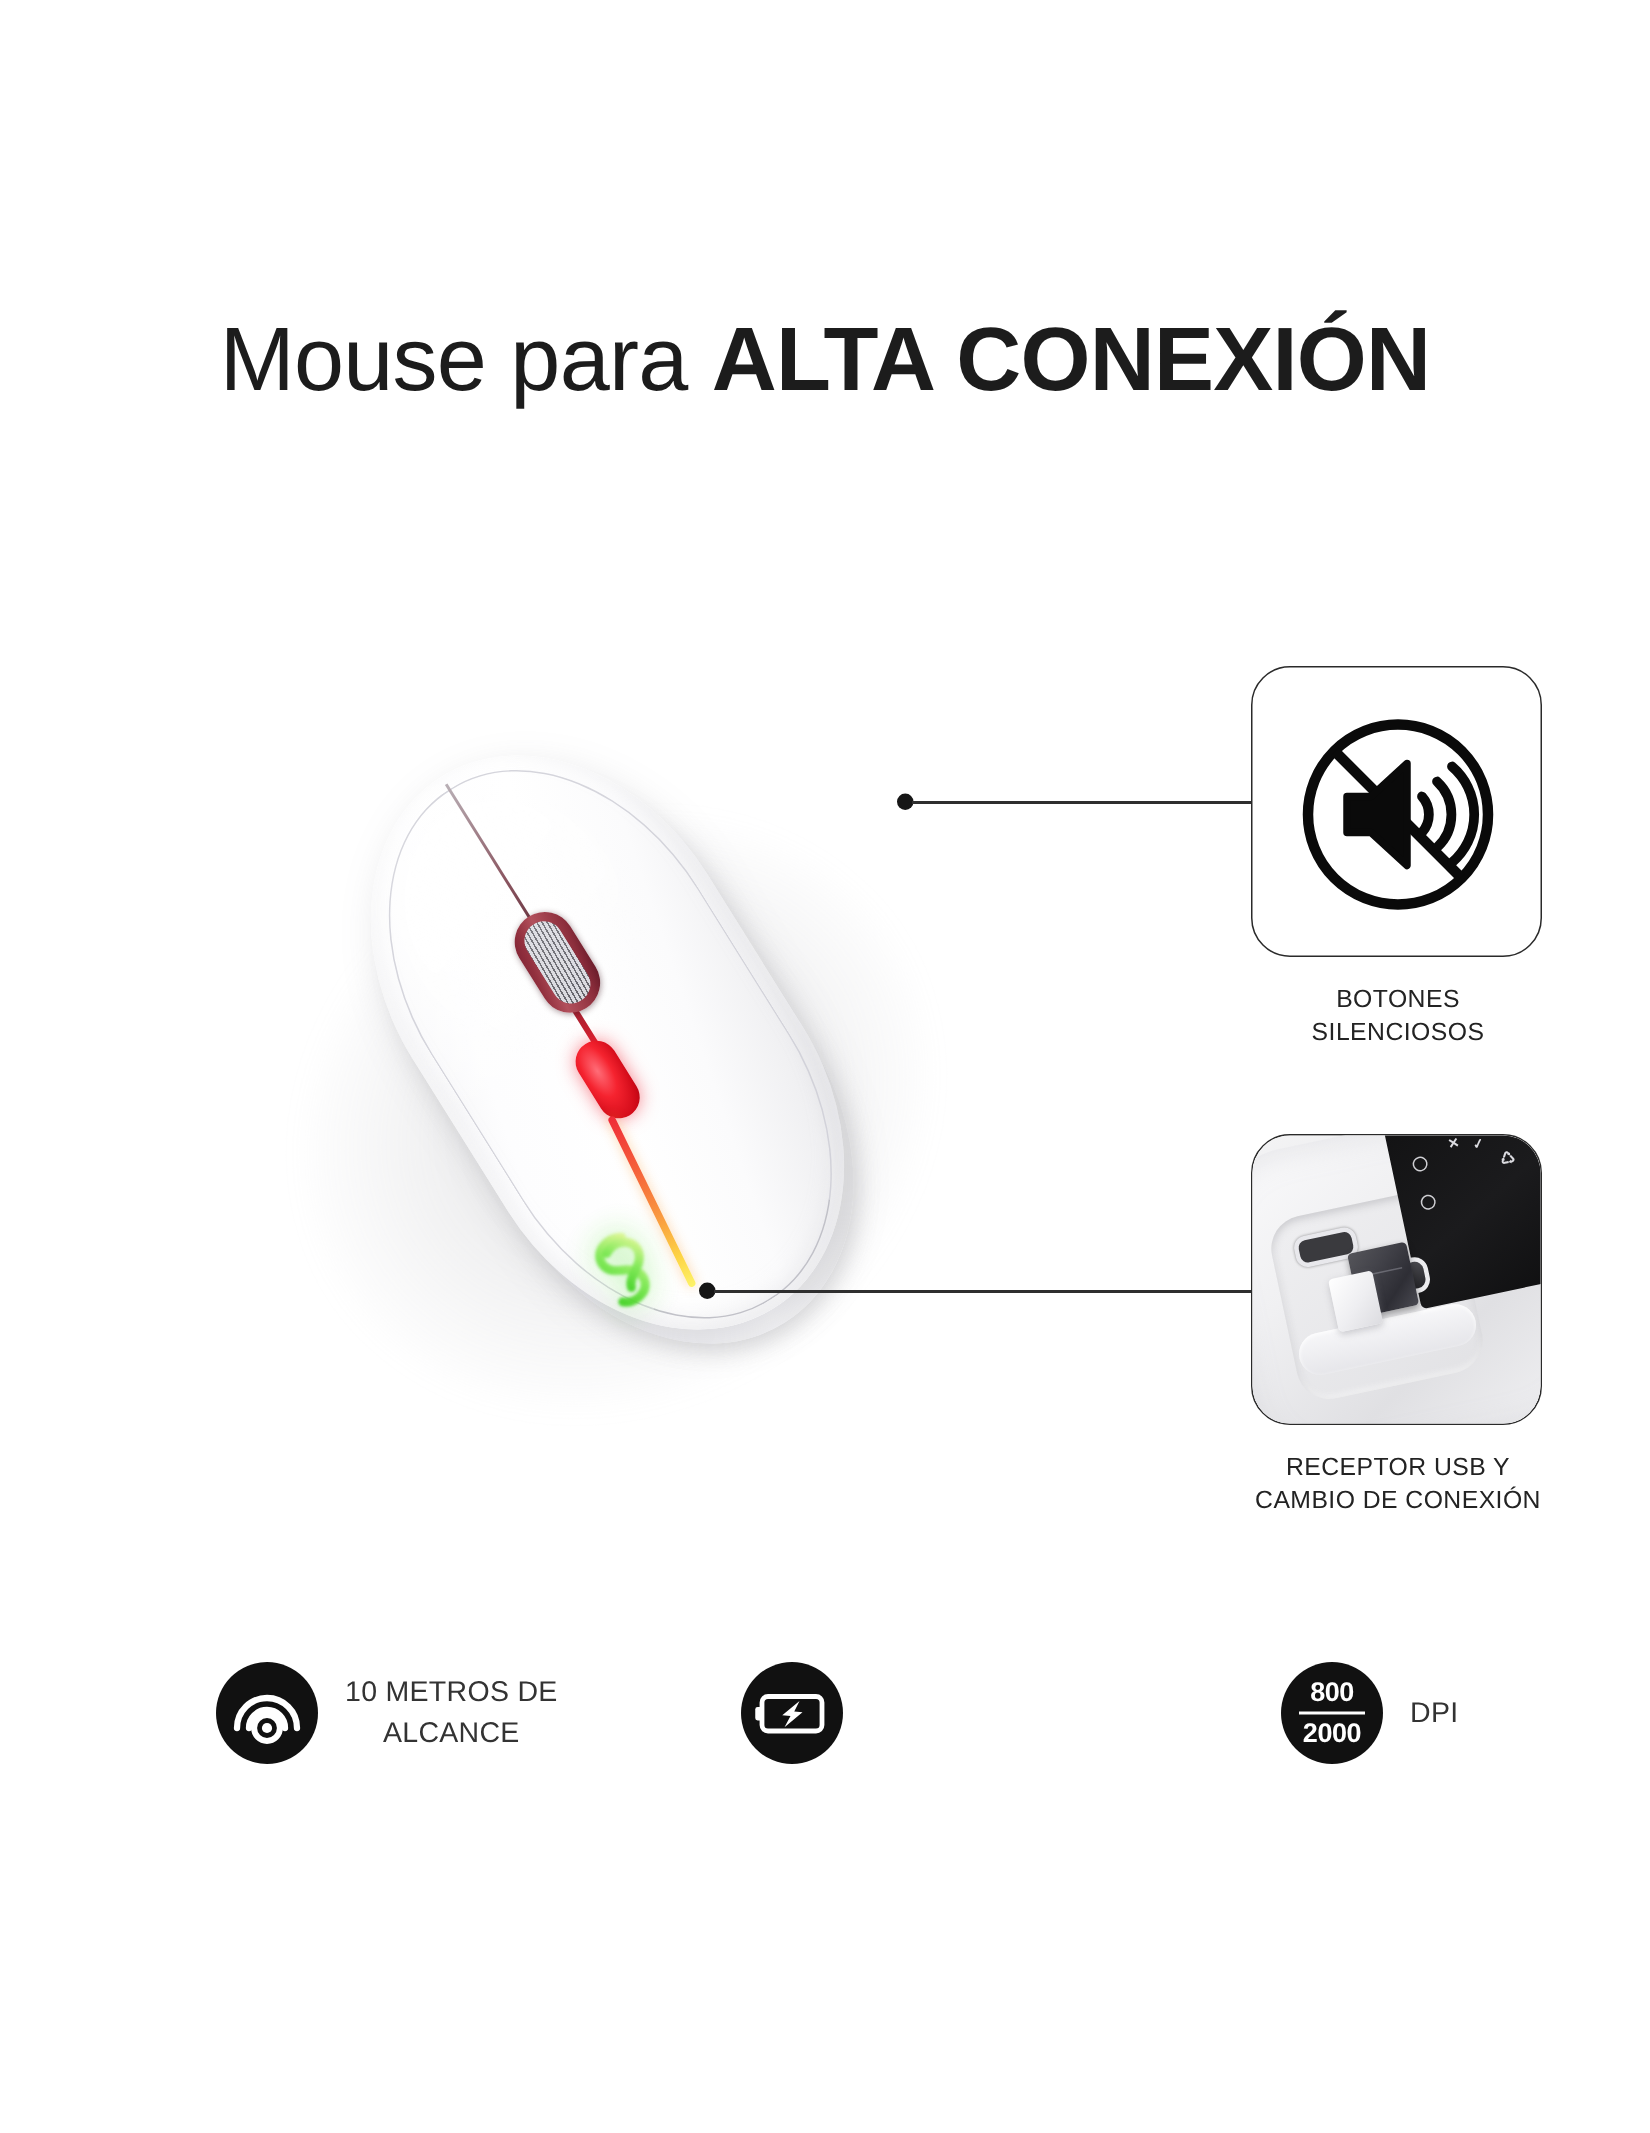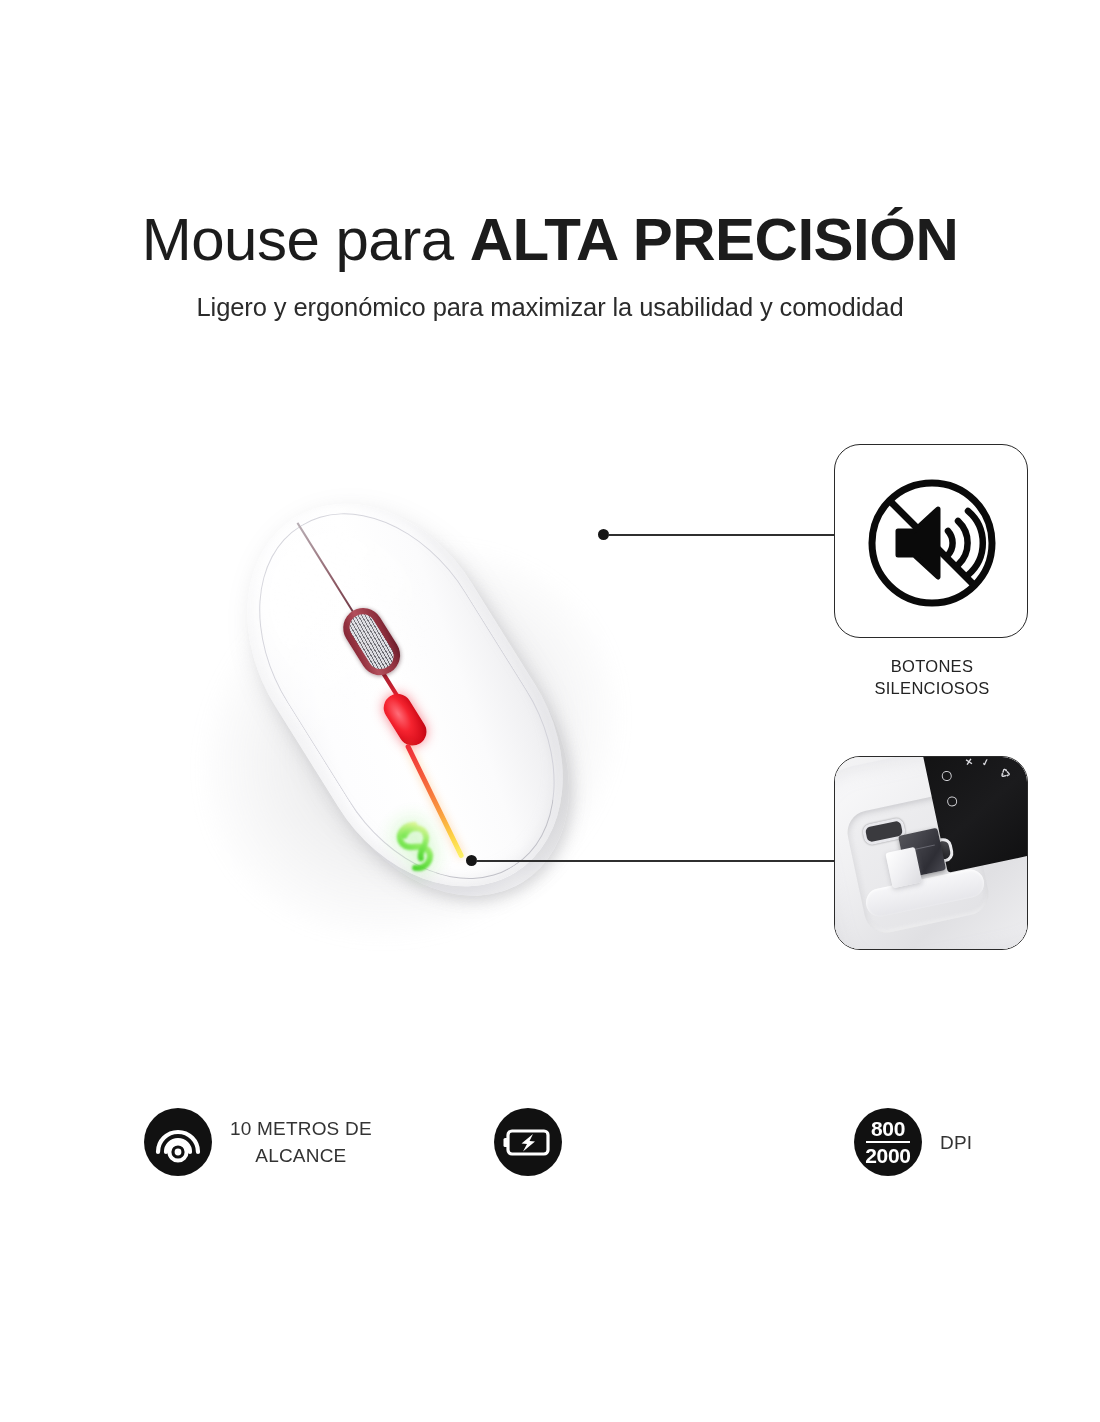--- a/index.html
+++ b/index.html
@@ -435,39 +435,38 @@
   
   #dpi-badge {
     display: flex;
     flex-direction: column;
     align-items: center;
     justify-content: center;
   }
   #dpi-badge .num {
     color: #ffffff;
     font-weight: 700;
-    font-size: 21px;
+    font-size: 18px;
     line-height: 23px;
     letter-spacing: -0.3px;
   }
   #dpi-badge .rule {
     width: 44px;
     height: 2.6px;
     background: #ffffff;
     margin: 1px 0;
   }
 </style>
 </head>
 <body>
 
 <div id="page">
 
   <div id="header">
-    <div id="title"><span class="light">Mouse para </span><span class="bold">ALTA PRECISIÓN</span></div>
-    <div id="subtitle">Ligero y ergonómico para maximizar la usabilidad y comodidad</div>
+    <div id="title"><span class="light">Mouse para </span><span class="bold">ALTA CONEXIÓN</span></div>
   </div>
 
   <div id="hero">
     <div id="mouse-shadow"></div>
     <div id="mouse-wrap">
       <div id="mouse-base"></div>
       <div id="mouse-body"></div>
       <div id="mouse-seam"></div>
       <div id="mouse-gloss"></div>
       <div id="mouse-split"></div>
@@ -535,20 +534,23 @@
           <div class="cert-glyph" style="left:72px; top:40px; font-size:11px;">♺</div>
         </div>
         <div id="usb-c-port"></div>
         <div id="usb-switch"></div>
         <div id="usb-dongle">
           <div class="metal"></div>
           <div class="plastic"></div>
         </div>
       </div>
     </div>
+    <div class="callout-label">RECEPTOR USB
+Y CAMBIO DE
+CONEXIÓN</div>
   </div>
 
   <div id="features">
 
     <div class="feature" style="left:144px; top:0;">
       <div class="feature-badge">
         <svg width="68" height="68" viewBox="0 0 68 68" aria-hidden="true">
           <g fill="none" stroke="#ffffff" stroke-width="4.2" stroke-linecap="round">
             <path d="M14 44 A20 20 0 0 1 54 44"></path>
             <path d="M22 44 A12 12 0 0 1 46 44"></path>

